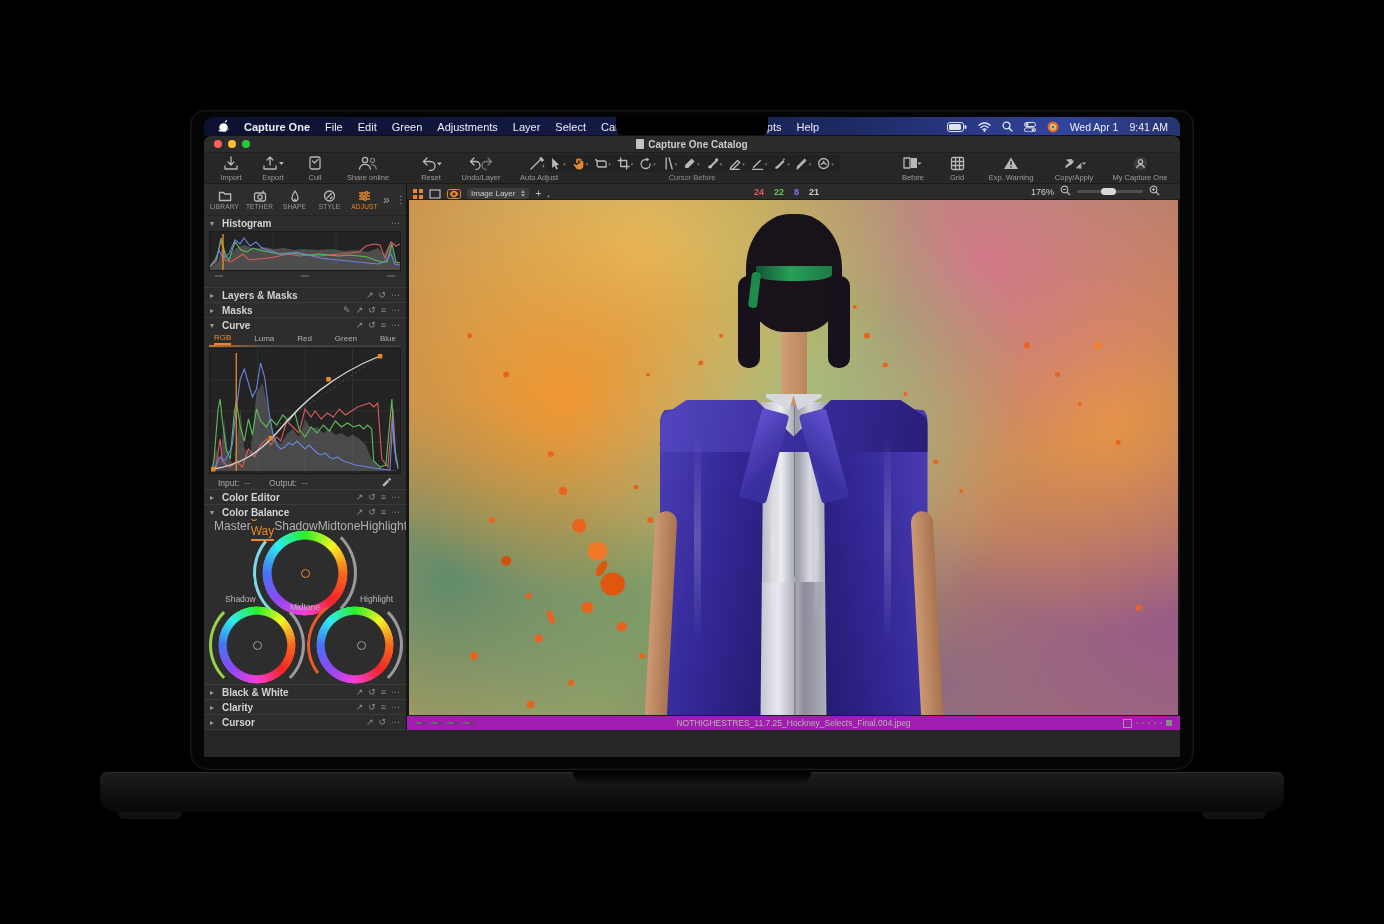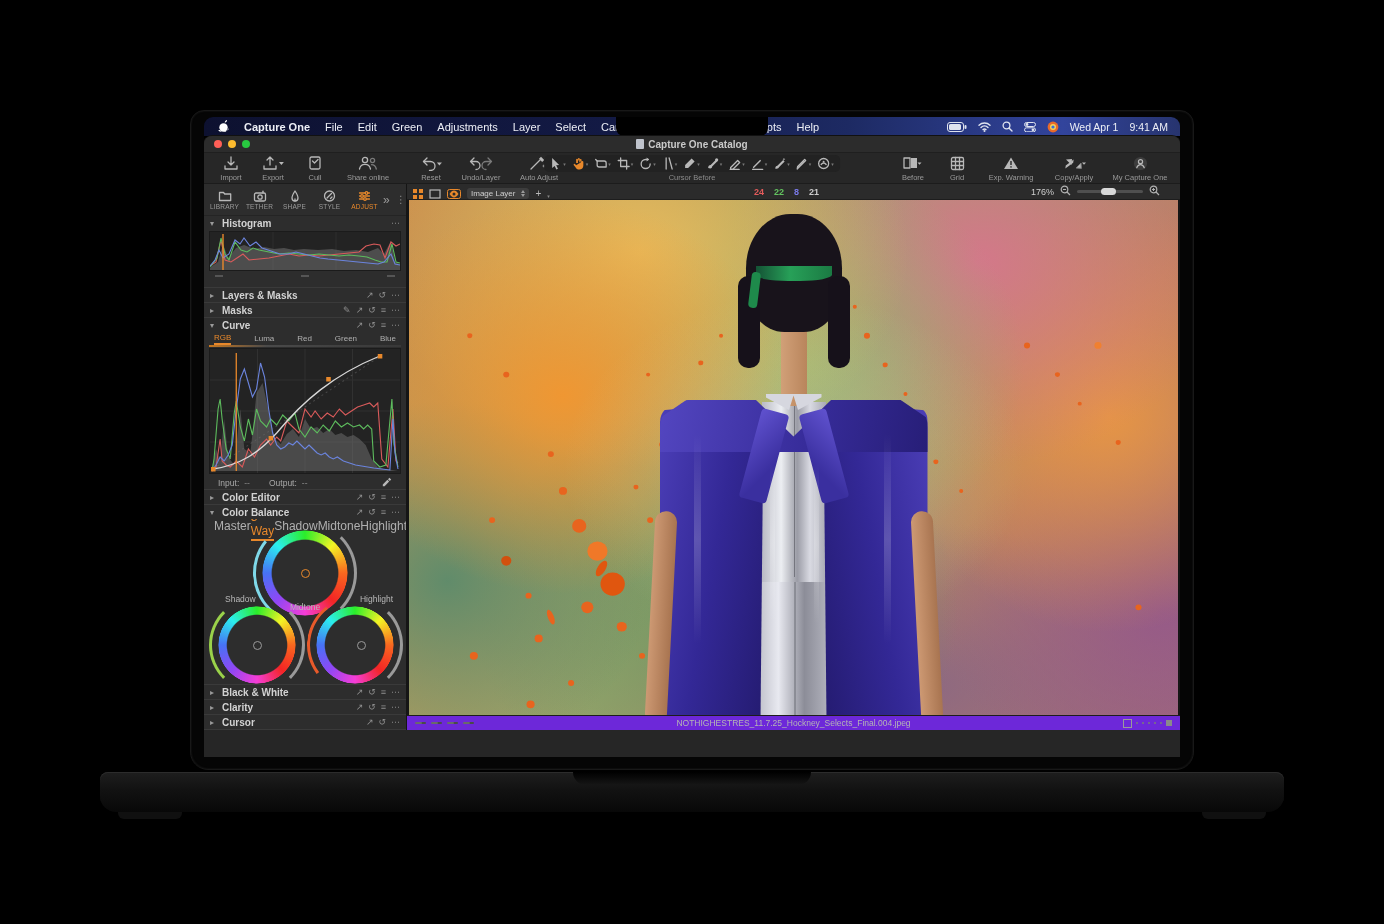--- a/index.html
+++ b/index.html
@@ -92,21 +92,21 @@
   .stepper i{display:block;width:0;height:0;border-left:2.5px solid transparent;border-right:2.5px solid transparent;}
   .stepper .up{border-bottom:3px solid #9a9a9a;} .stepper .dn{border-top:3px solid #9a9a9a;}
   .plus{color:#b8b8b8;font-size:10px;line-height:1;}
   #counts{position:absolute;left:347px;top:0;height:15px;display:flex;align-items:center;gap:10px;
     font-size:9px;font-weight:bold;}
   #zoomgrp{position:absolute;right:20px;top:0;height:15px;display:flex;align-items:center;gap:6px;color:#cfcfcf;font-size:9px;}
   .slider{width:66px;height:3px;background:#4f4f4f;border-radius:2px;position:relative;}
   .slider .thumb{position:absolute;left:24px;top:-2px;width:15px;height:7px;background:#d8d8d8;border-radius:4px;}
   #stagearea{flex:1;position:relative;padding:2px;}
   #photo{position:absolute;left:2px;top:0;right:2px;bottom:0;overflow:hidden;background:#98a06a;}
-  #vbottom{height:14px;background:#6d28d9;border-top:1px solid #1d1d1d;position:relative;
+  #vbottom{height:14px;background:#a21caf;border-top:1px solid #1d1d1d;position:relative;
     display:flex;align-items:center;justify-content:center;}
   #vbottom .fname{font-size:8.5px;color:#b5b5b5;}
   .navmarks{position:absolute;left:8px;display:flex;gap:9px;}
   .navmarks b{width:7px;height:2px;background:#6a6a6a;display:block;border-radius:1px;box-shadow:4px 0 0 #4a4a4a;}
   .thumbctl{position:absolute;right:8px;display:flex;align-items:center;gap:4px;color:#8a8a8a;}
   .thumbctl .sq{width:7px;height:7px;border:1px solid #9a9a9a;}
   .thumbctl .dot{width:2px;height:2px;background:#7a7a7a;border-radius:50%;}
   .thumbctl .sqf{width:6px;height:6px;background:#8a8a8a;}
   #belowwin{height:15px;background:#000;}
   

